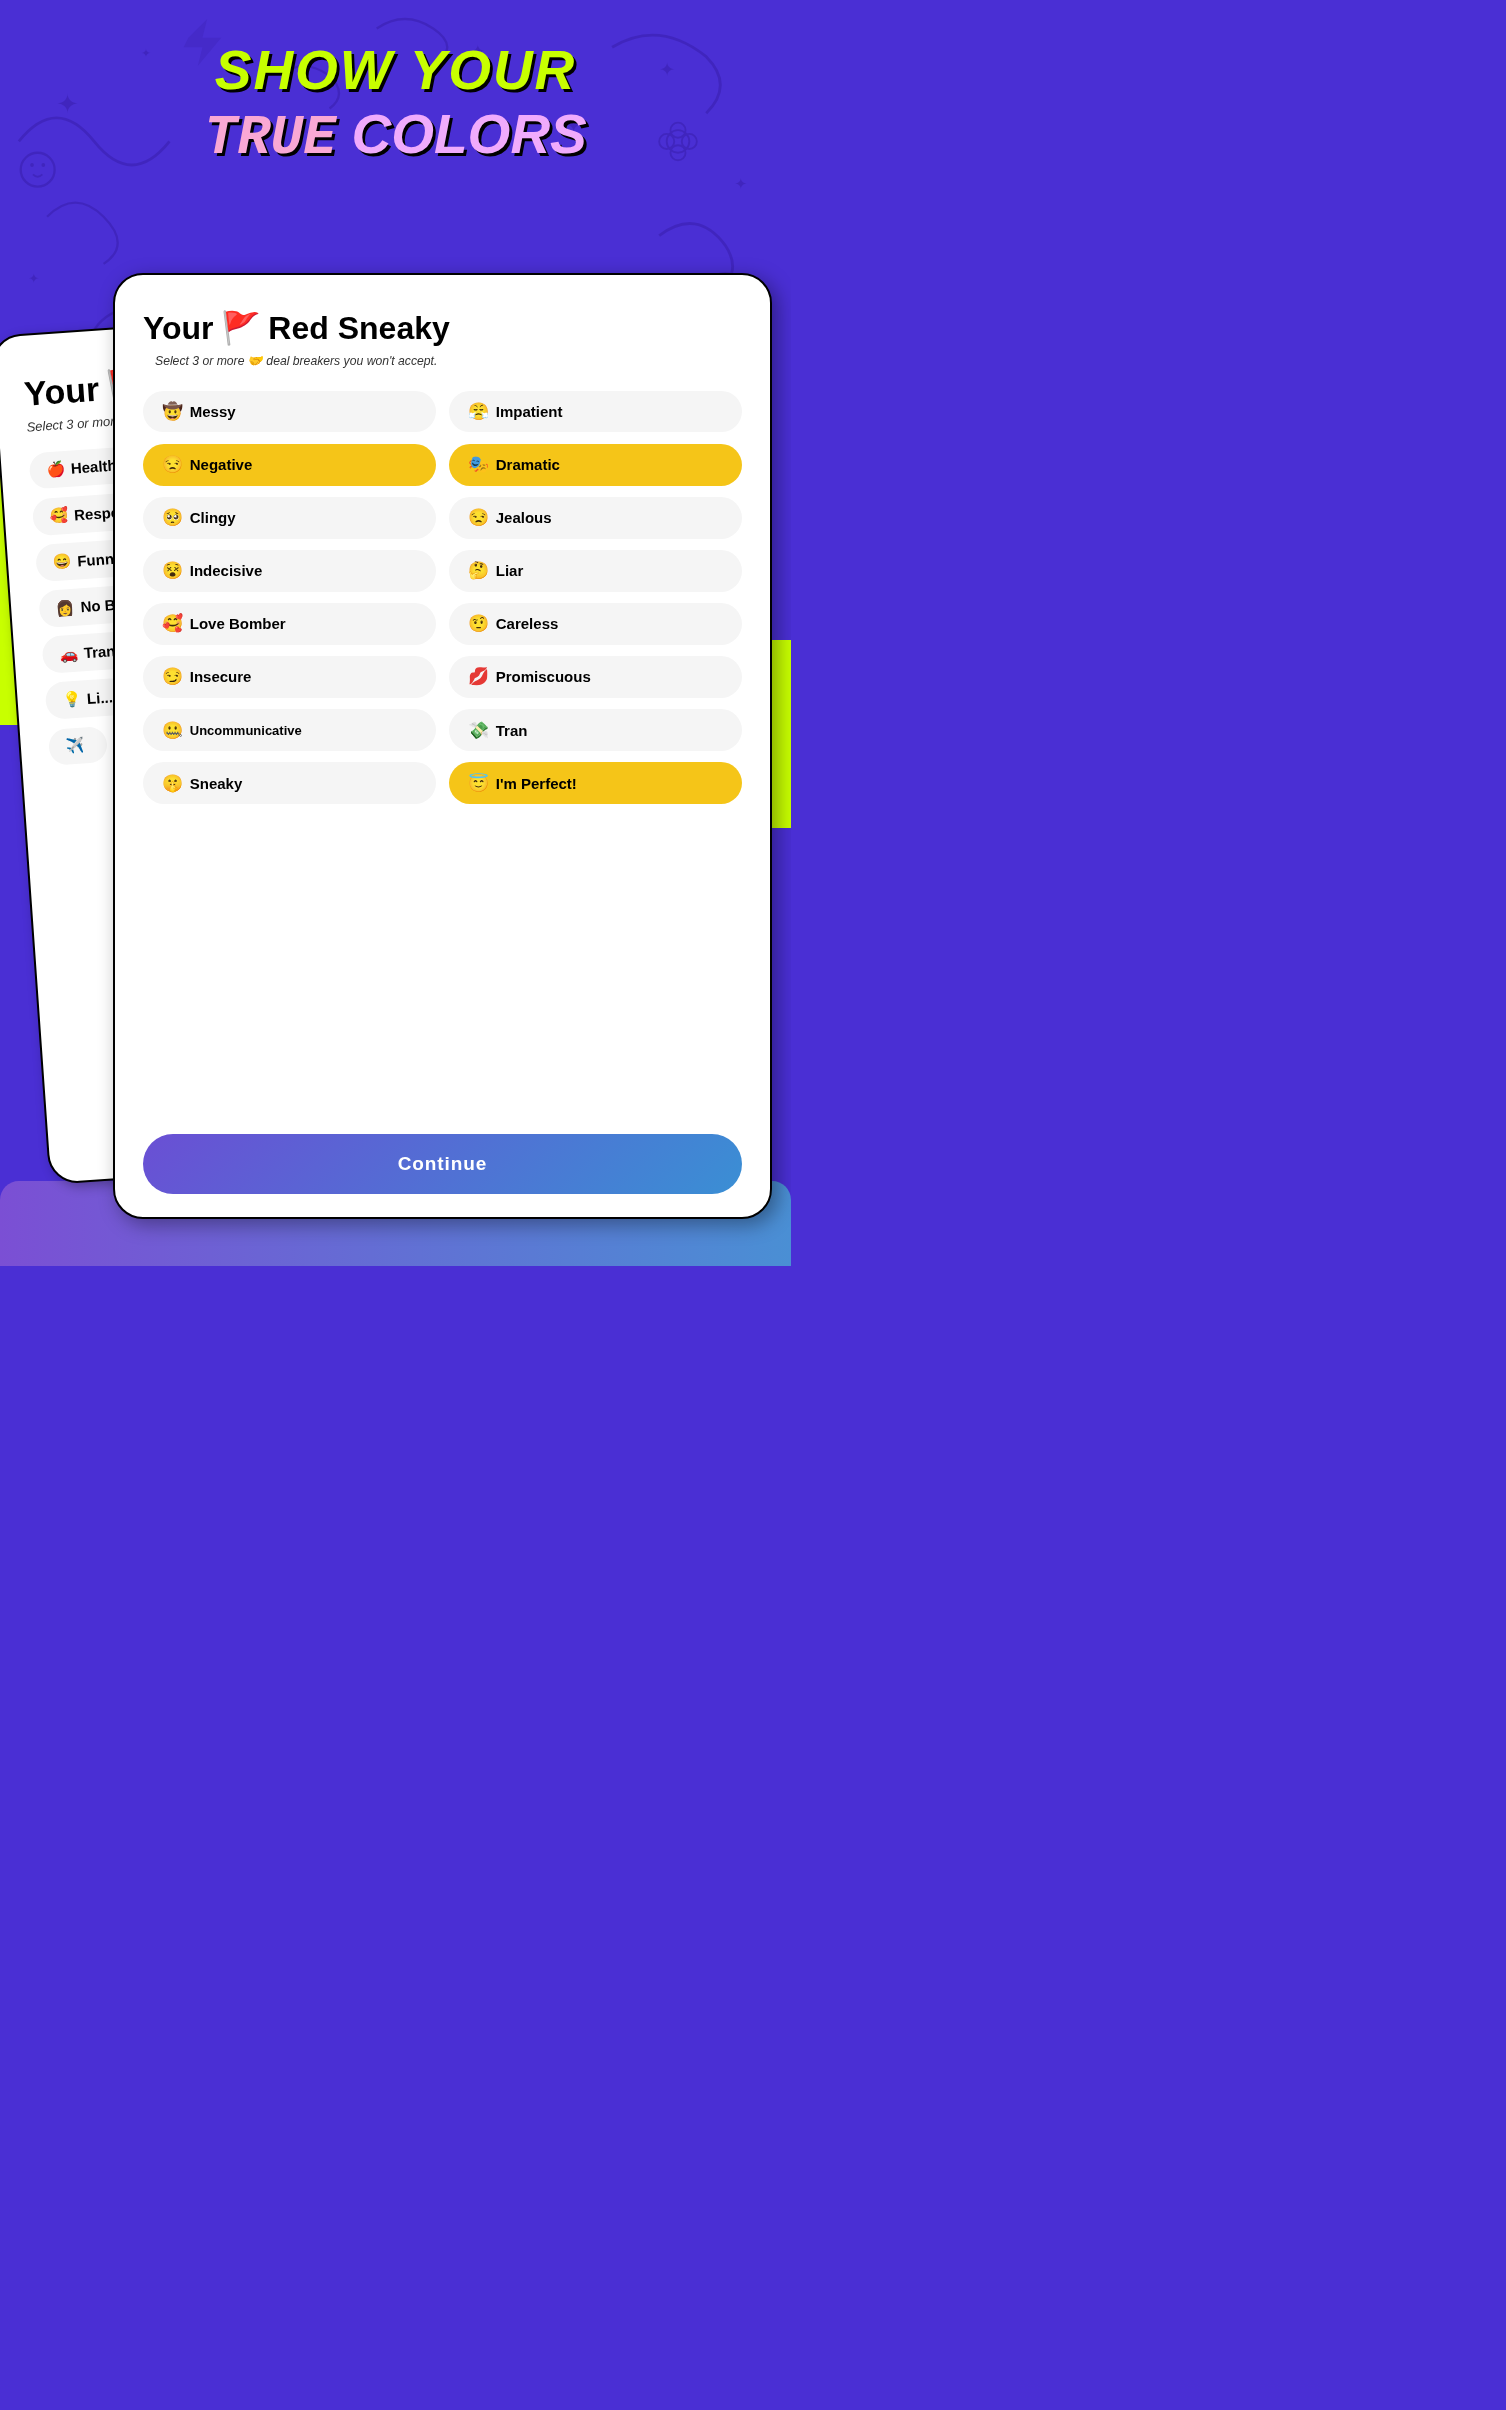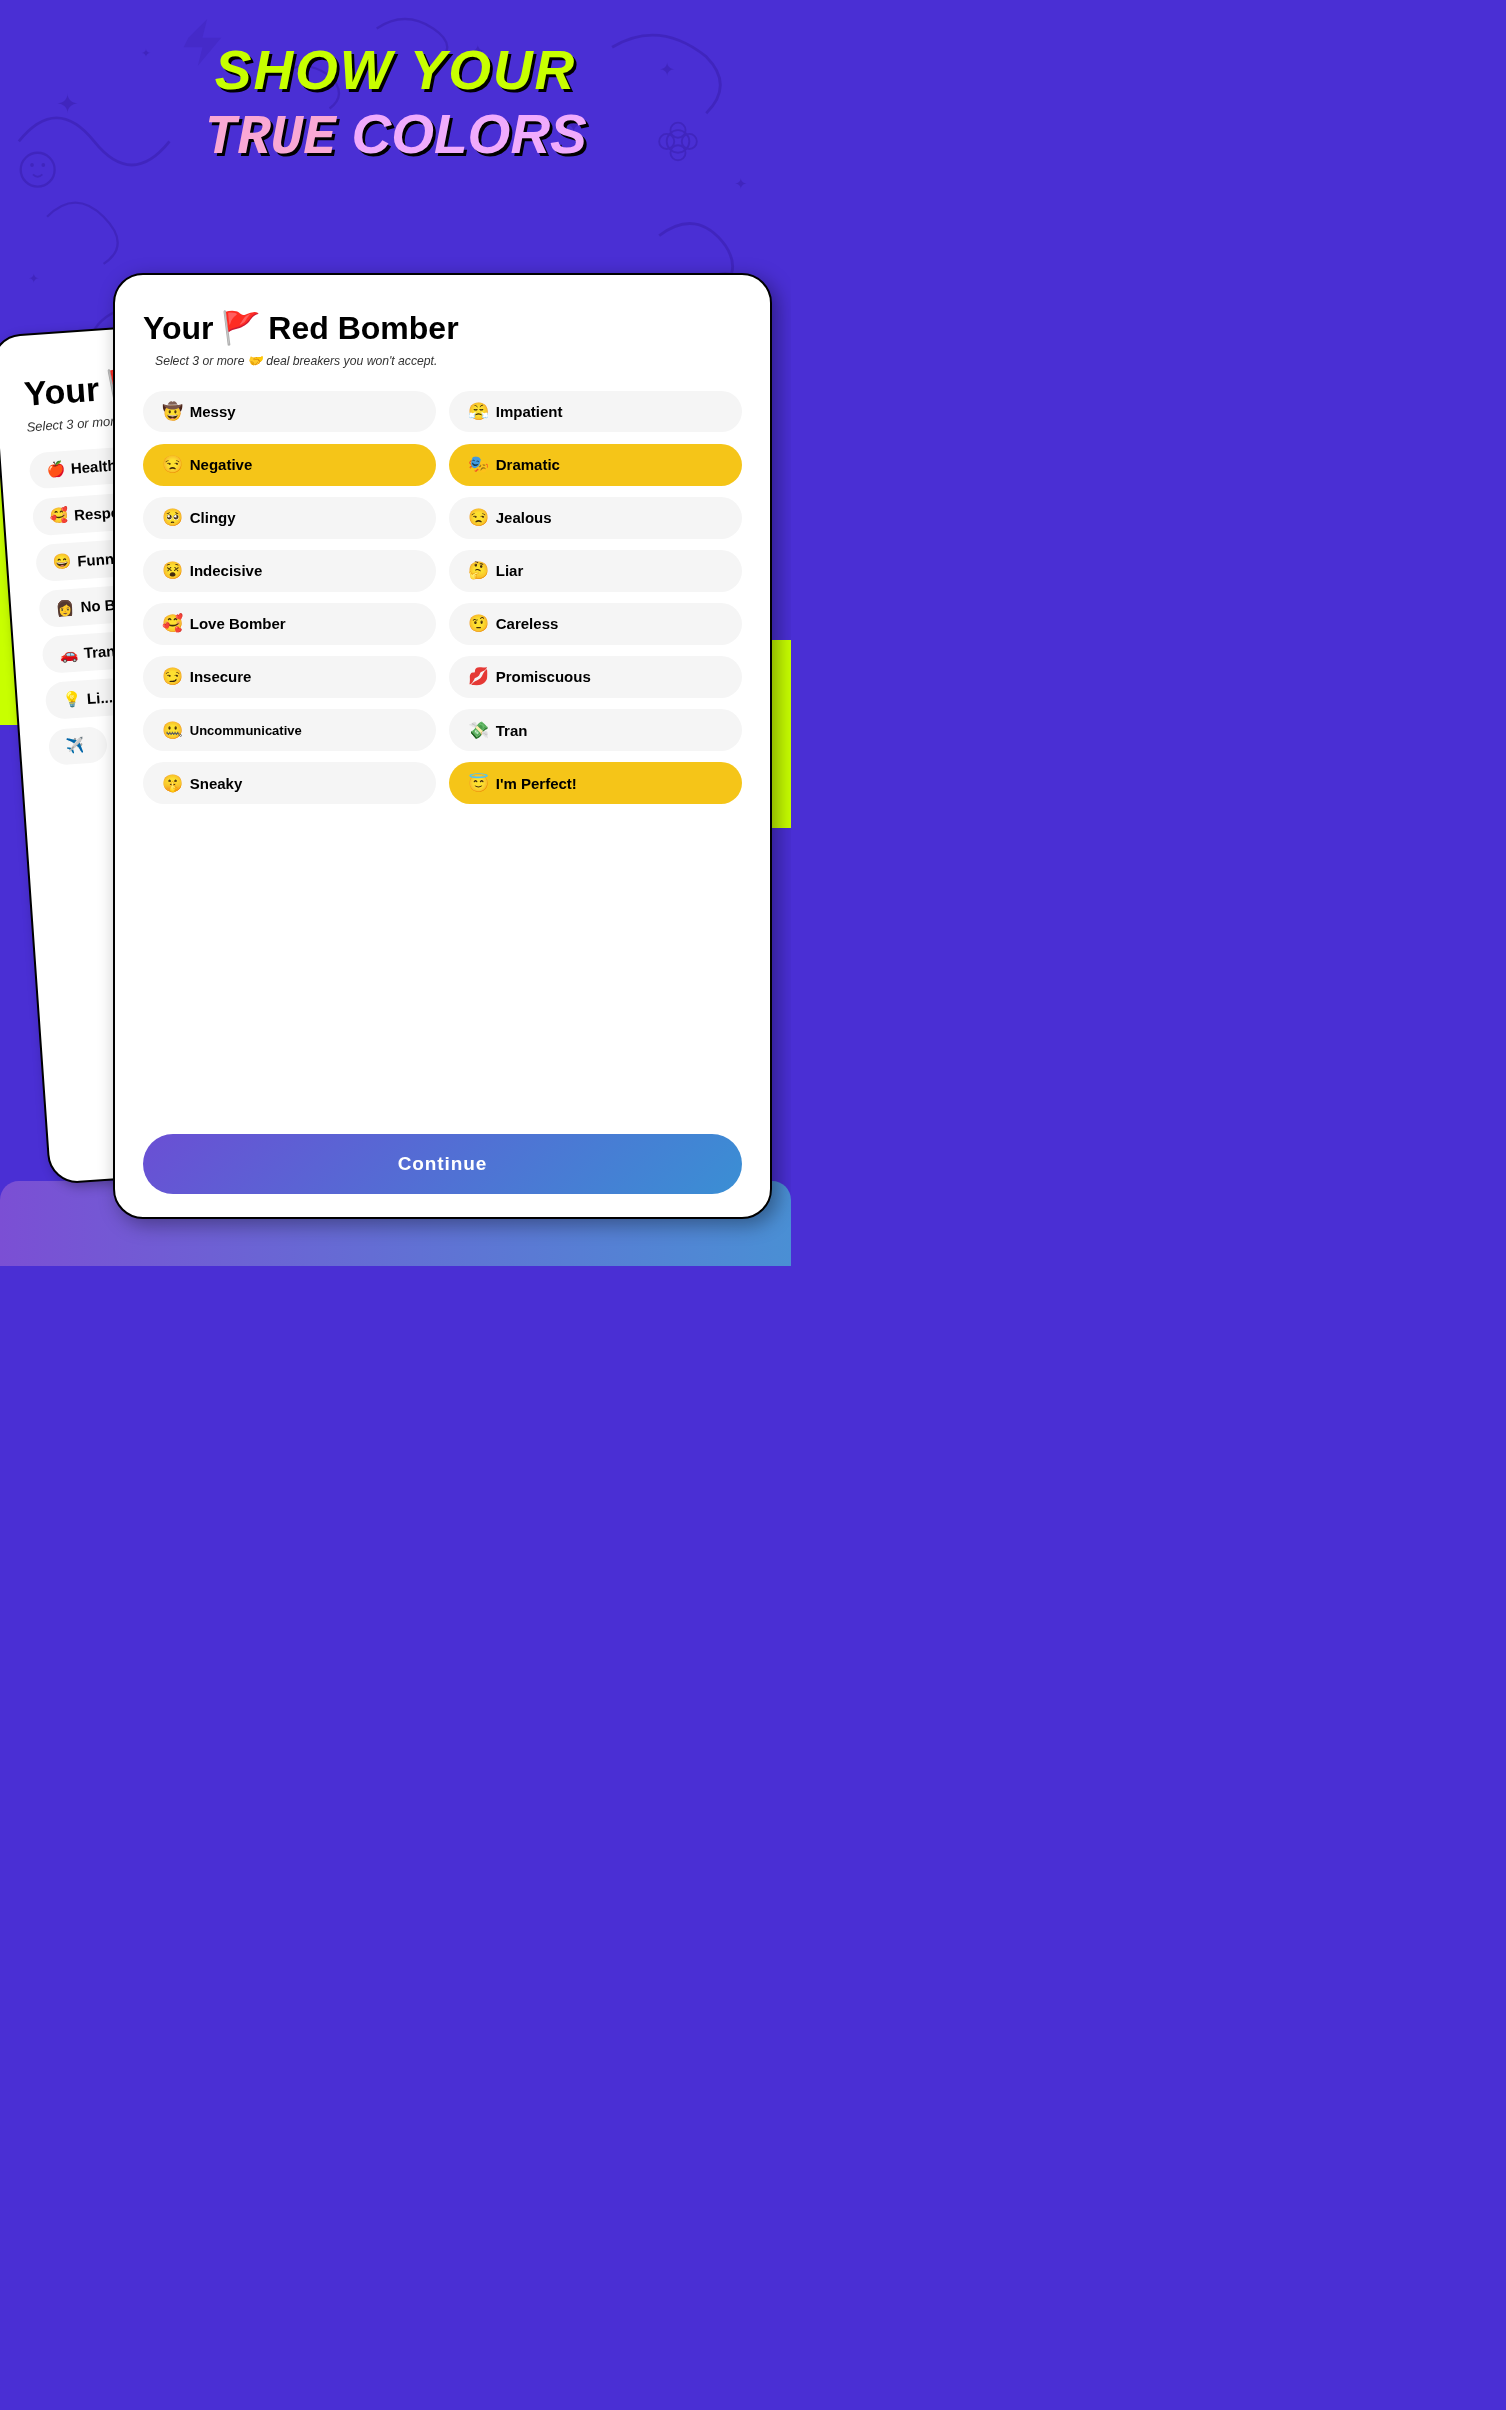--- a/index.html
+++ b/index.html
@@ -353,21 +353,21 @@
           <span></span>
         </div>
     </div>
   </div>
 </div>
 
 <div class="card-front">
   <div class="card-front-title">
     <span>Your</span>
     <span>🚩</span>
-    <span>Red Bomber</span>
+    <span>Red Sneaky</span>
   </div>
   <p class="card-front-subtitle">
     Select 3 or more 🤝 deal breakers you won't accept.
   </p>
 
   <div class="pills-grid">
     <button class="pill pill-span-1">
       <span class="emoji">🤠</span>
       <span>Messy</span>
     </button>

